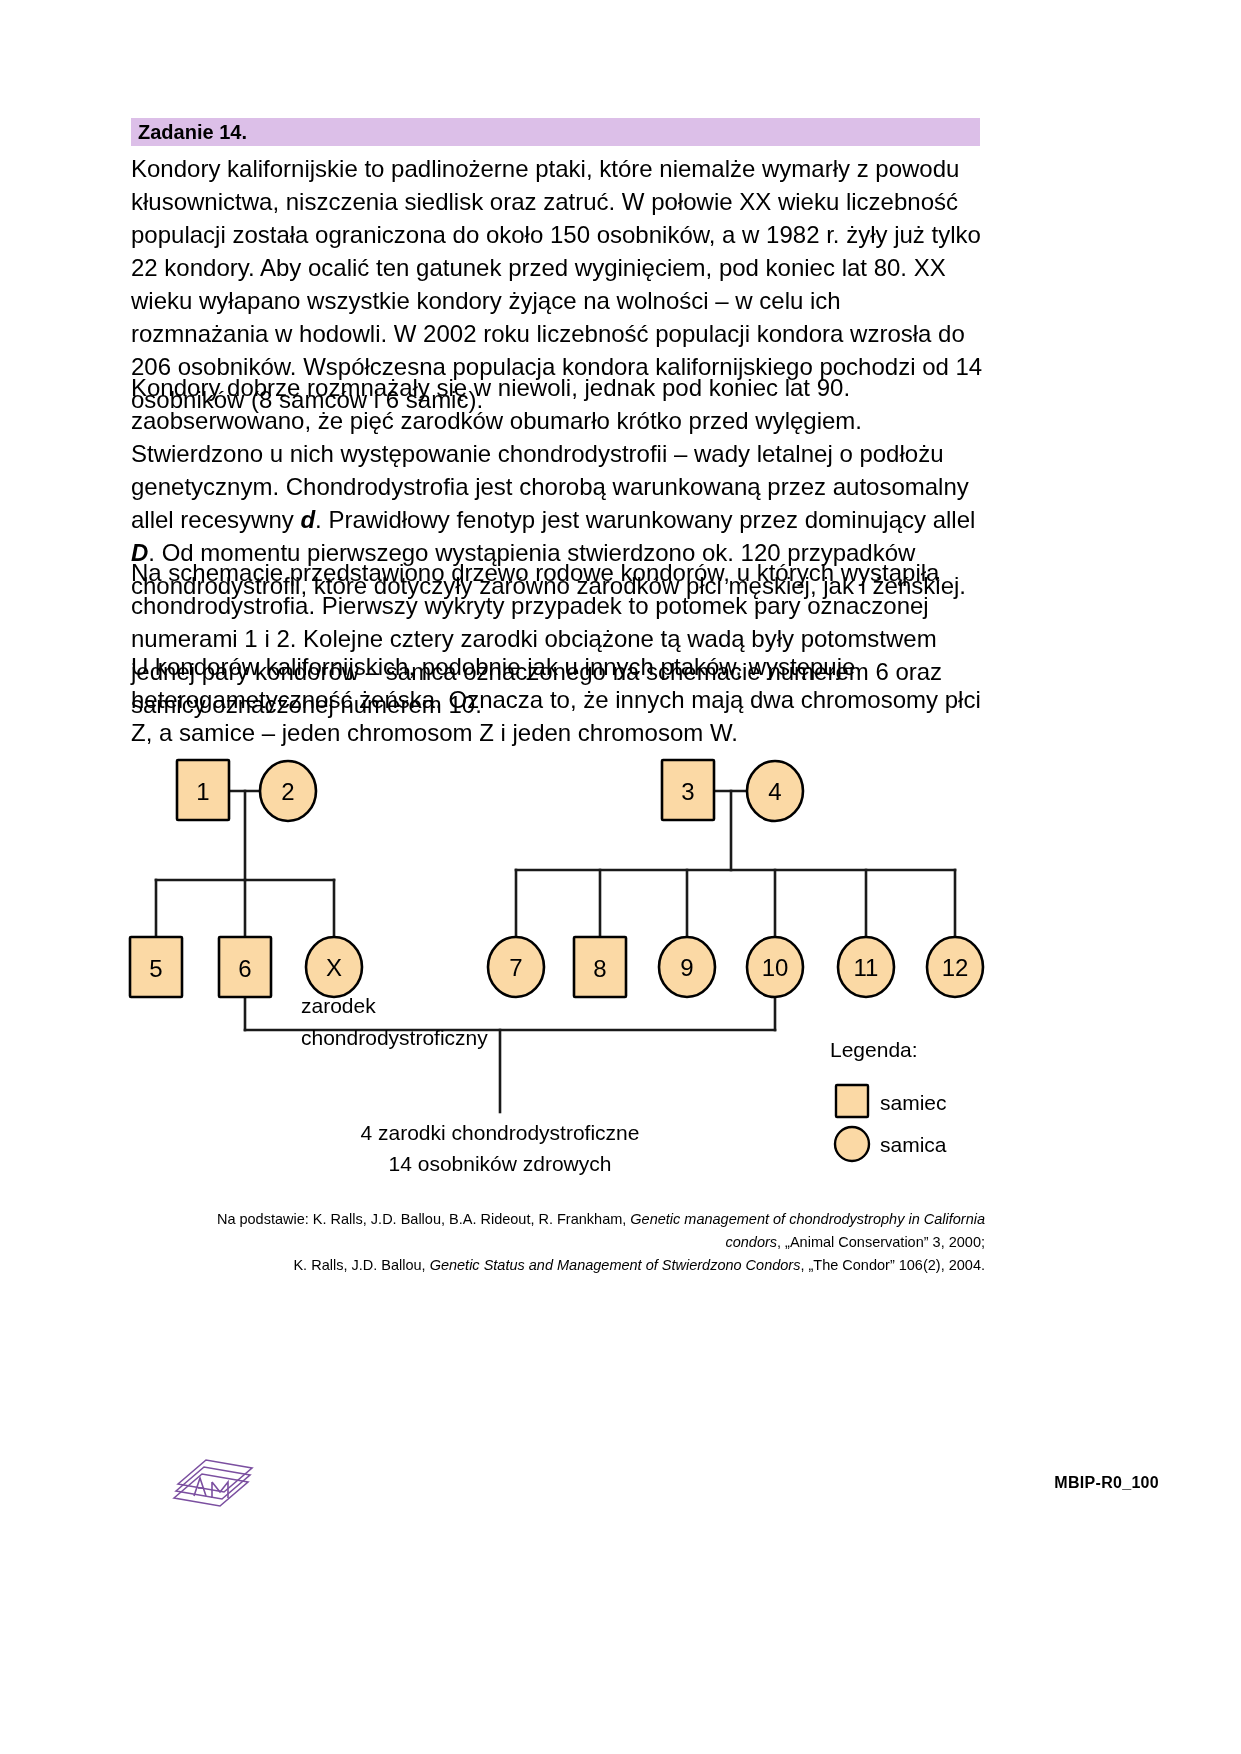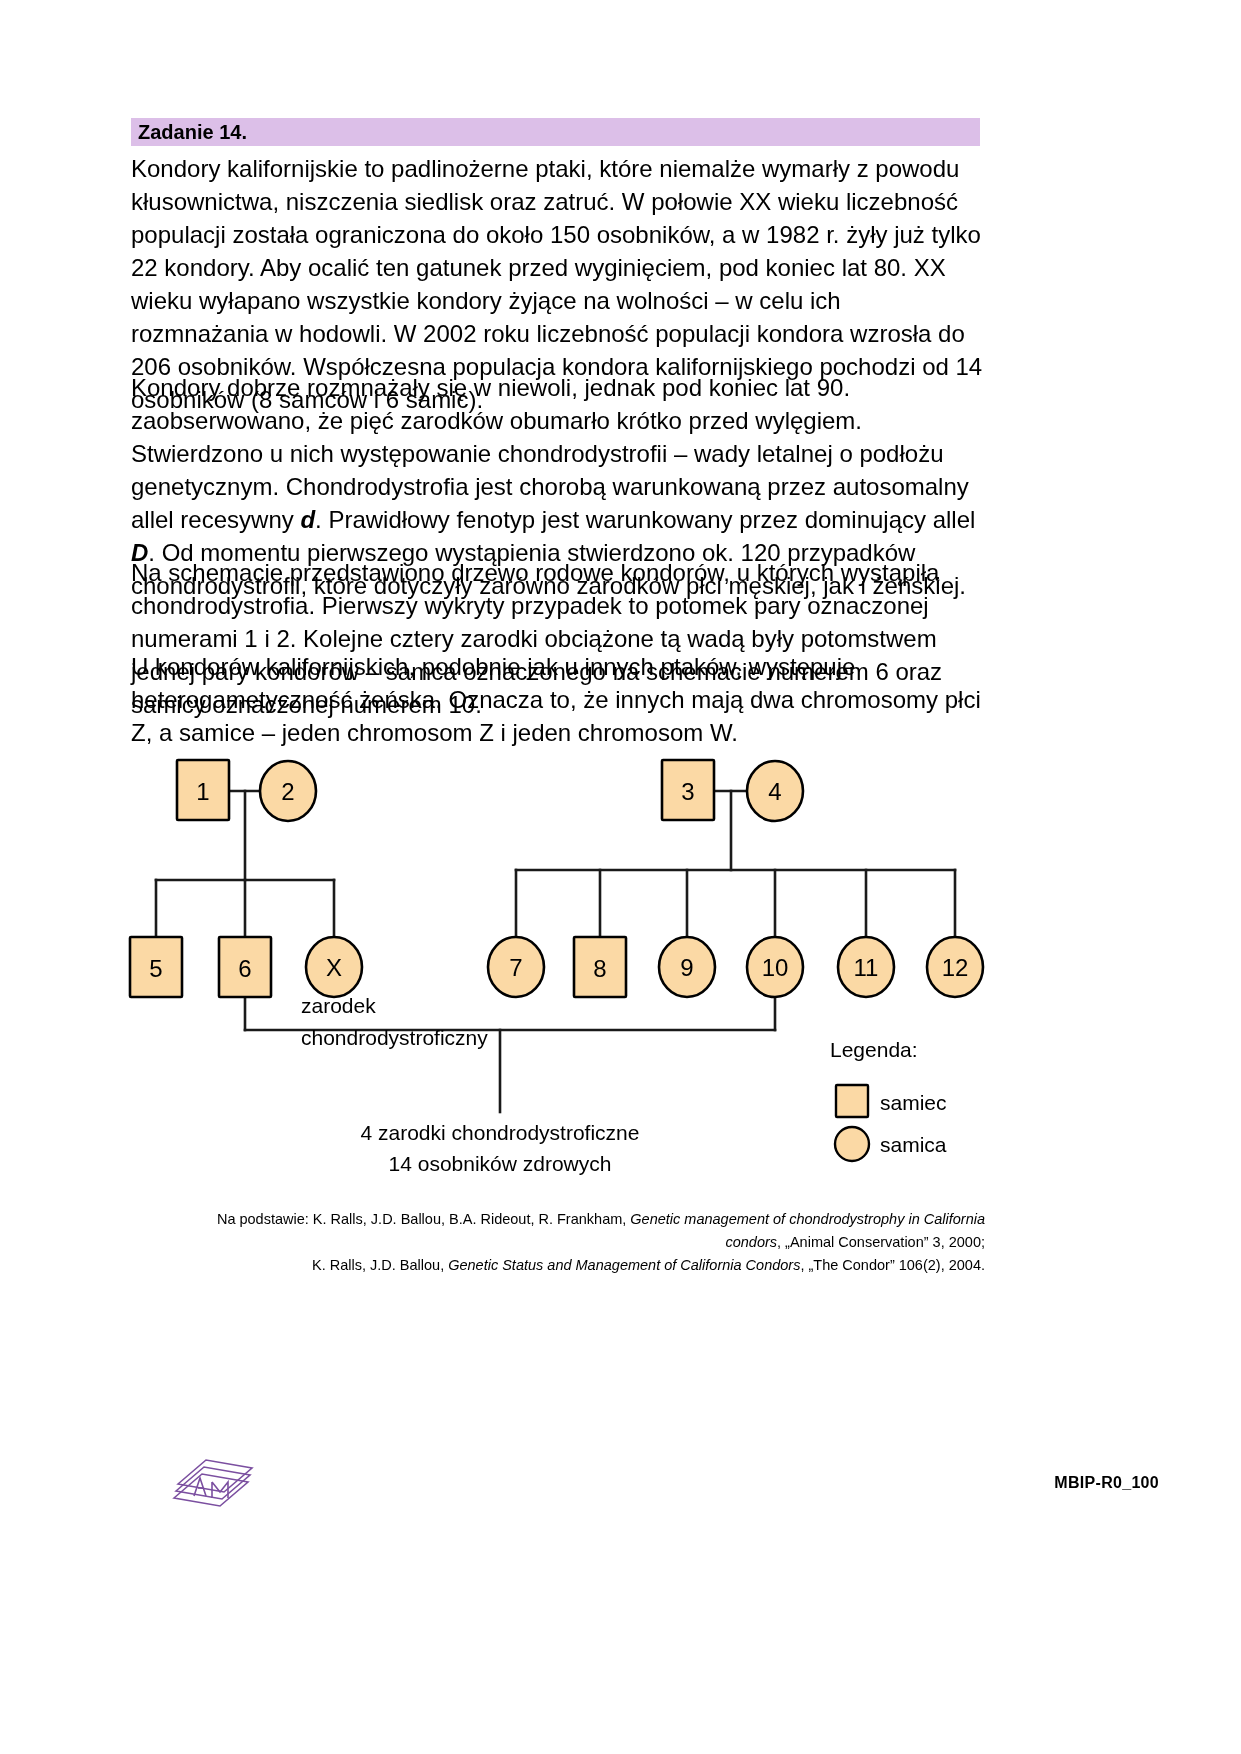--- a/index.html
+++ b/index.html
@@ -210,21 +210,21 @@
 
         <ellipse cx="852" cy="392" rx="17" ry="17" fill="#fbd9a5" stroke="#000000" stroke-width="2.4"></ellipse>
         <text x="880" y="400" font-size="21" font-family="Liberation Sans, sans-serif" fill="#000">samica</text>
       </g>
     </svg>
   </div>
 
   <div class="source">
     <span class="ln first"><span>Na podstawie: K. Ralls, J.D. Ballou, B.A. Rideout, R. Frankham, </span><i>Genetic management of chondrodystrophy in California</i></span>
     <span class="ln"><i>condors</i><span>, „Animal Conservation” 3, 2000;</span></span>
-    <span class="ln"><span>K. Ralls, J.D. Ballou, </span><i>Genetic Status and Management of California Condors</i><span>, „The Condor” 106(2), 2004.</span></span>
+    <span class="ln"><span>K. Ralls, J.D. Ballou, </span><i>Genetic Status and Management of Stwierdzono Condors</i><span>, „The Condor” 106(2), 2004.</span></span>
   </div>
 
   <div class="footer-logo">
     <svg width="110" height="60" viewBox="0 0 110 60" xmlns="http://www.w3.org/2000/svg">
       <g stroke="#7b4fa0" stroke-width="1.6" fill="none">
         <path d="M18 32 L46 8 L92 16 L64 40 Z"></path>
         <path d="M16 39 L44 15 L90 23 L62 47 Z"></path>
         <path d="M14 46 L42 22 L88 30 L60 54 Z"></path>
         <path d="M34 44 L40 26 L46 44 M38 36 L44 36"></path>
         <path d="M52 46 L52 30 M52 30 L60 40 L68 30 L68 46"></path>

